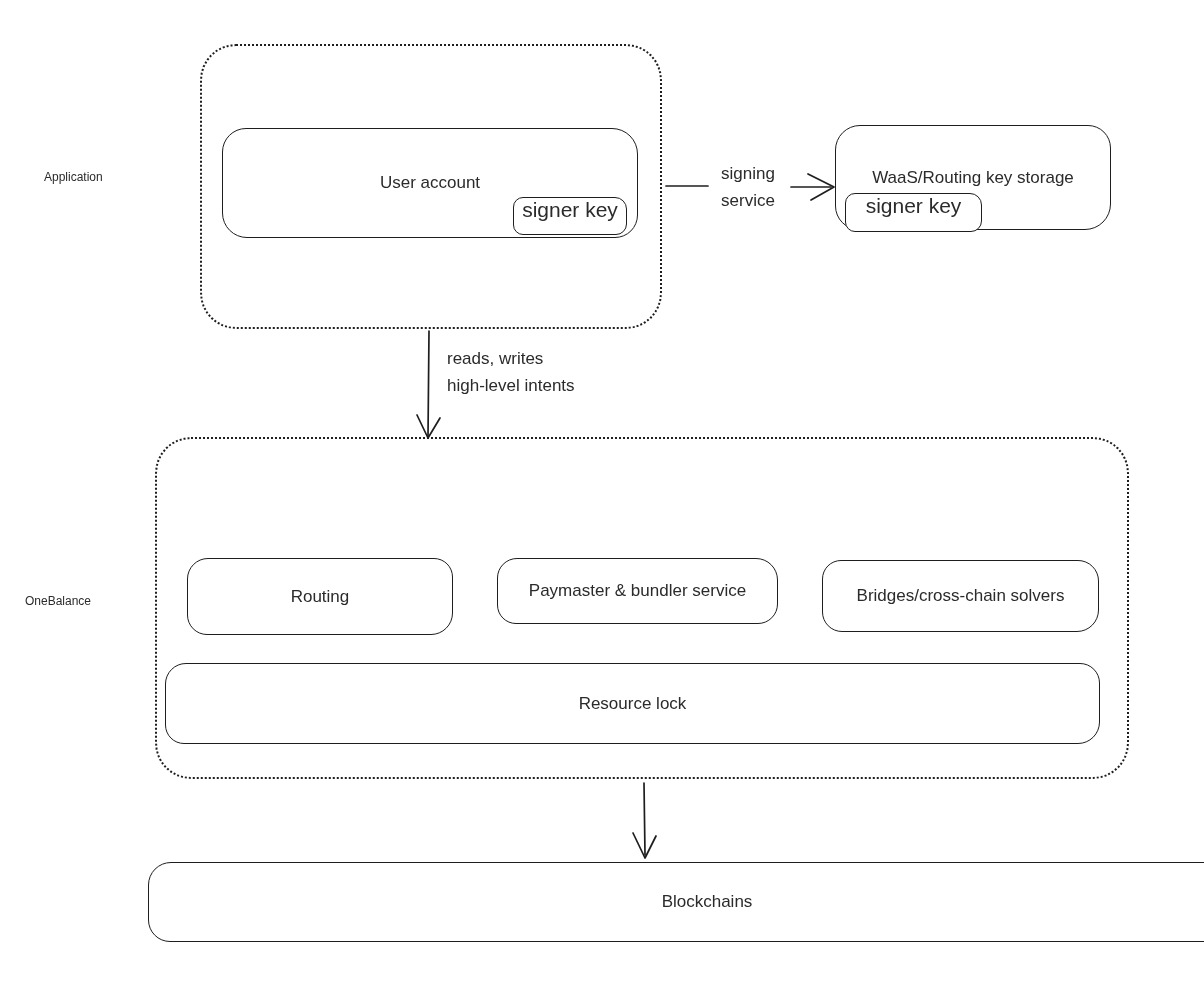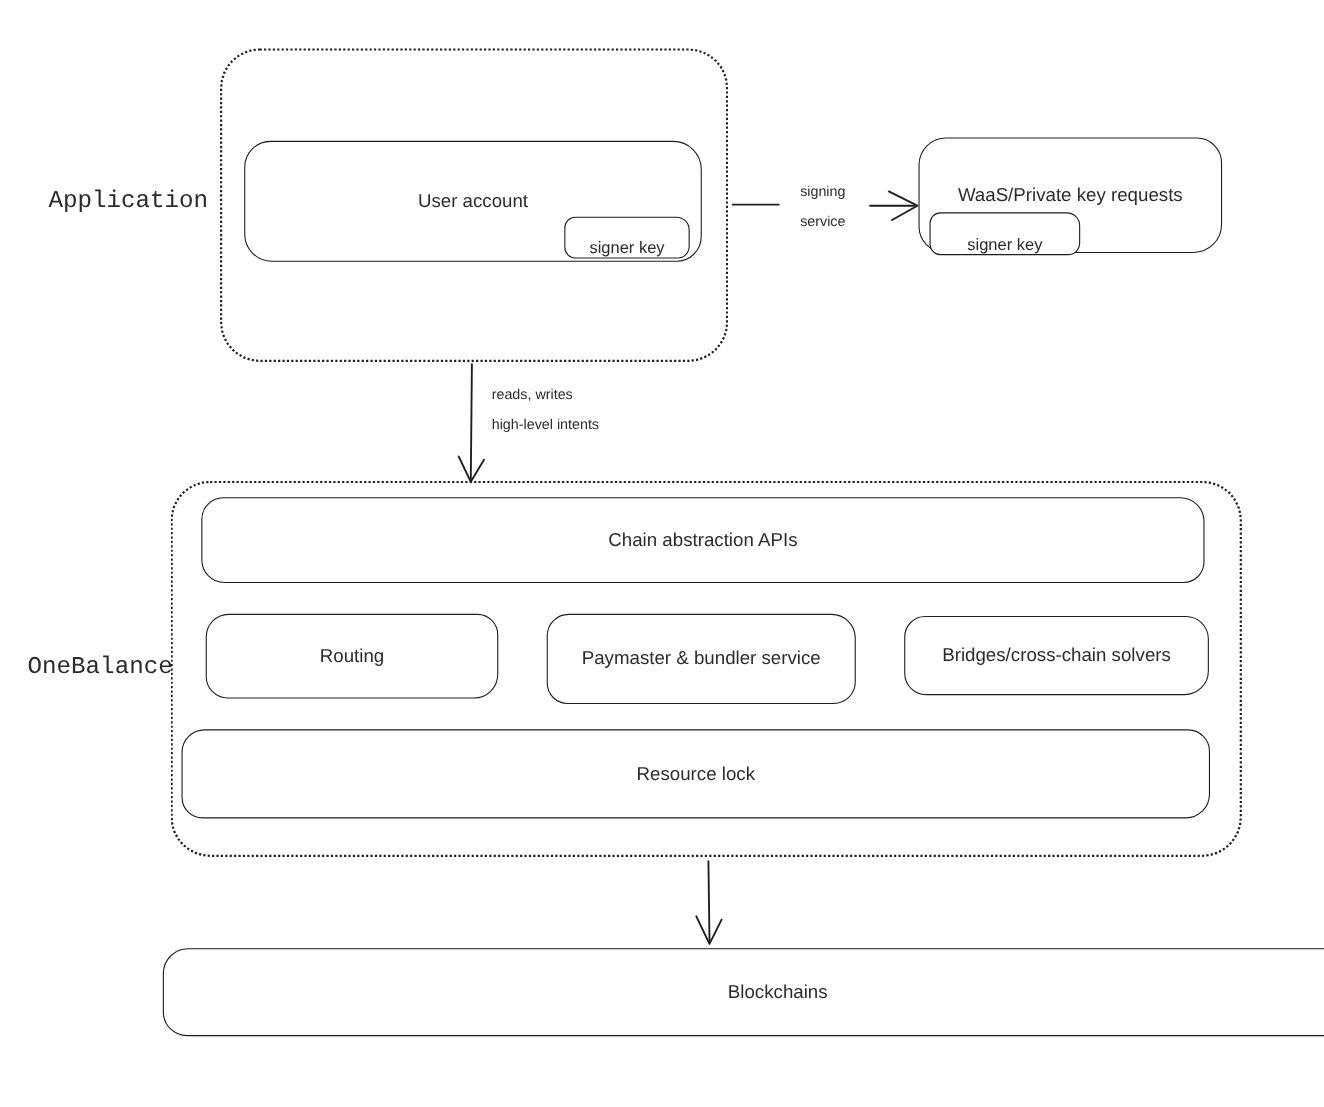--- a/index.html
+++ b/index.html
@@ -11,24 +11,23 @@
   .canvas{
     position:relative;
     width:1204px;height:1006px;
     background:var(--bg);
     font-family:"Liberation Sans", sans-serif;
     color:var(--text);
     overflow:hidden;
   }
   .abs{position:absolute;}
   .side-label{
-    font-size:22px;
+    font-size:12px;
     color:var(--text);
     white-space:nowrap;
-    font-family:Liberation Mono, monospace;
   }
   .dotted-group{
     border:2px dotted var(--stroke);
     background:transparent;
   }
   .node{
     border:1.7px solid var(--stroke);
     background:var(--bg);
     display:flex;
     align-items:center;
@@ -36,28 +35,28 @@
     font-size:17px;
     text-align:center;
     box-sizing:border-box;
   }
   .node .title{display:block;}
   .signer{
     position:absolute;
     border:1.6px solid var(--stroke);
     background:var(--bg);
     display:flex;
-    align-items:flex-end;
+    align-items:flex-start;
     justify-content:center;
-    font-size:15px;
+    font-size:21px;
     border-radius:10px 12px 11px 10px;
     box-sizing:border-box;
   }
   .edge-label{
-    font-size:13px;
+    font-size:17px;
     line-height:27px;
     color:var(--text);
   }
   svg.connector{position:absolute;overflow:visible;}
   svg.connector line, svg.connector polyline{
     stroke:var(--stroke);
     stroke-width:1.7;
     fill:none;
     stroke-linecap:round;
     stroke-linejoin:round;
@@ -83,48 +82,45 @@
     <line x1="6" y1="18" x2="48" y2="18"></line>
     <line x1="131" y1="19" x2="171" y2="19"></line>
     <polyline points="148,6 174,19 151,32"></polyline>
   </svg>
   <div class="abs edge-label" style="left:704px;top:160px;width:88px;text-align:center;">
     <span style="display:block">signing</span>
     <span style="display:block">service</span>
   </div>
 
   <div class="abs node" style="left:835px;top:125px;width:276px;height:105px;border-radius:25px 23px 26px 24px;">
-    <span class="title">WaaS/Private key requests</span>
+    <span class="title">WaaS/Routing key storage</span>
     <div class="signer" style="left:9px;top:67px;width:137px;height:39px;">
       <span>signer key</span>
     </div>
   </div>
 
   <svg class="connector" style="left:408px;top:329px;" width="42" height="114">
     <line x1="21" y1="2" x2="20" y2="108"></line>
     <polyline points="9,86 20,109 32,89"></polyline>
   </svg>
   <div class="abs edge-label" style="left:447px;top:345px;">
     <span style="display:block">reads, writes</span>
     <span style="display:block">high-level intents</span>
   </div>
 
   <div class="abs side-label" style="left:25px;top:594px;">OneBalance</div>
 
   <div class="abs dotted-group" style="left:155px;top:437px;width:970px;height:338px;border-radius:36px;"></div>
 
-  <div class="abs node" style="left:183px;top:452px;width:912px;height:78px;border-radius:20px 22px 19px 21px;">
-    <span class="title">Chain abstraction APIs</span>
-  </div>
 
   <div class="abs node" style="left:187px;top:558px;width:266px;height:77px;border-radius:21px 19px 22px 20px;">
     <span class="title">Routing</span>
   </div>
 
-  <div class="abs node" style="left:497px;top:558px;width:281px;height:82px;border-radius:20px 22px 20px 19px;">
+  <div class="abs node" style="left:497px;top:558px;width:281px;height:66px;border-radius:20px 22px 20px 19px;">
     <span class="title">Paymaster &amp; bundler service</span>
   </div>
 
   <div class="abs node" style="left:822px;top:560px;width:277px;height:72px;border-radius:19px 21px 22px 20px;">
     <span class="title">Bridges/cross-chain solvers</span>
   </div>
 
   <div class="abs node" style="left:165px;top:663px;width:935px;height:81px;border-radius:21px 20px 22px 19px;text-align:center;">
     <span class="title">Resource lock</span>
   </div>

